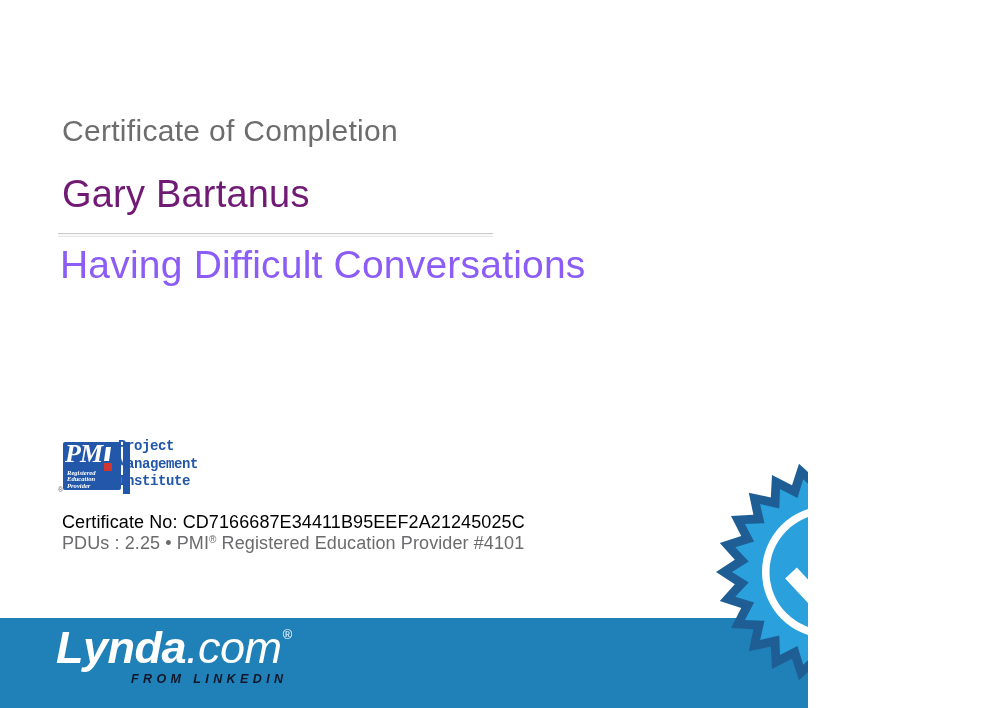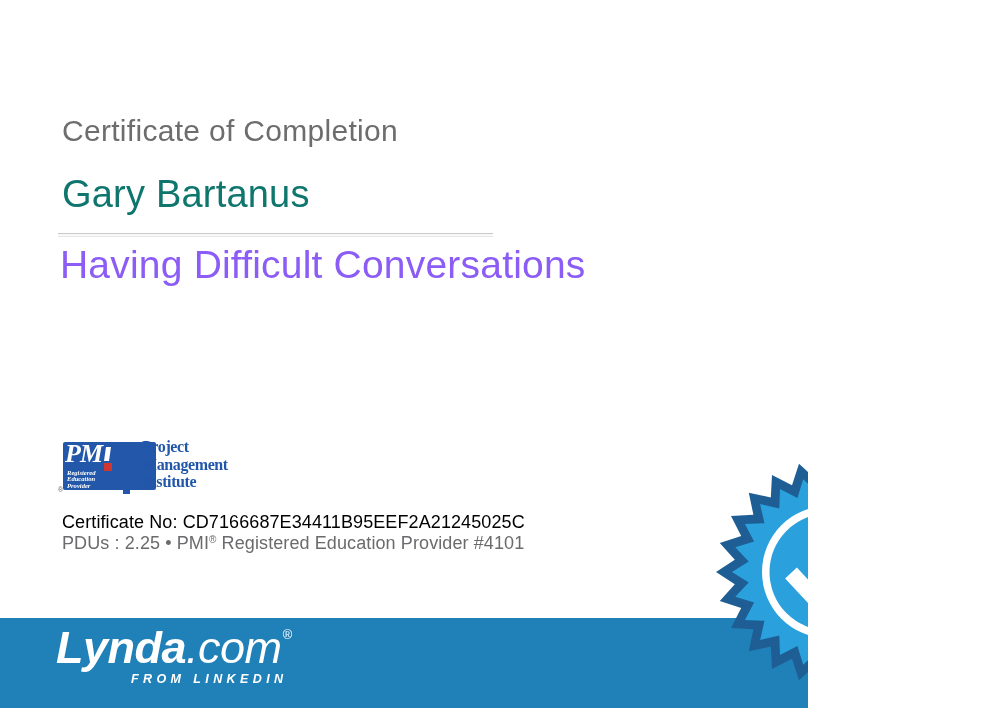--- a/index.html
+++ b/index.html
@@ -9,53 +9,53 @@
   }
   .heading{position:absolute;left:62px;top:114px;font-size:30px;color:#6d6d6d;letter-spacing:.3px;}
   .recipient{position:absolute;left:62px;top:173px;font-size:38px;color:#1f87c8;letter-spacing:.2px;}
   .divider{position:absolute;left:58px;top:233px;width:435px;height:2px;
     border-top:1px solid #c9c9c9;border-bottom:1px solid #e6e6e6;background:#f8f8f8;}
   .course-title{position:absolute;left:60px;top:243px;font-size:39px;color:#666666;letter-spacing:.2px;}
   .meta{position:absolute;left:62px;top:357px;font-size:17px;color:#535357;letter-spacing:.2px;}
 
   
   .pmi{position:absolute;left:58px;top:440px;width:240px;height:58px;}
-  .pmi-box{position:absolute;left:5px;top:2px;width:58px;height:48px;background:#2357a9;border-radius:2px;padding-left:35px;}
+  .pmi-box{position:absolute;left:5px;top:2px;width:58px;height:48px;background:#2357a9;border-radius:2px;}
   .pmi-letters{position:absolute;left:2px;top:-3px;font-family:"Liberation Serif",serif;
     font-style:italic;font-weight:700;font-size:26px;color:#ffffff;letter-spacing:-1px;}
   .pmi-excl{position:absolute;left:42px;top:5px;width:5px;height:14px;background:#ffffff;transform:skewX(-8deg);}
   .pmi-dot{position:absolute;left:41px;top:21px;width:8px;height:8px;background:#d2362f;}
   .pmi-rep{position:absolute;left:4px;top:28px;font-family:"Liberation Serif",serif;
     font-style:italic;font-weight:700;font-size:6.6px;line-height:6.4px;color:#ffffff;}
   .pmi-reg{position:absolute;left:0;top:46px;font-size:7px;color:#666;}
   .pmi-bar{position:absolute;left:65px;top:2px;width:7px;height:52px;background:#2357a9;}
-  .pmi-org{position:absolute;left:84px;top:-2px;font-family:Liberation Serif, serif;
-    font-weight:700;font-size:16px;line-height:17.5px;color:#2156ab;letter-spacing:-.4px;white-space:nowrap;}
+  .pmi-org{position:absolute;left:60px;top:-2px;font-family:Liberation Mono, monospace;
+    font-weight:700;font-size:14px;line-height:17.5px;color:#2156ab;letter-spacing:-.4px;white-space:nowrap;}
 
   .cert-no{position:absolute;left:62px;top:512px;font-size:18px;color:#000000;letter-spacing:.1px;}
   .pdus{position:absolute;left:62px;top:533px;font-size:18px;color:#6b6b6e;letter-spacing:.1px;}
   .sup{font-size:10px;vertical-align:6px;}
 
   .seal{position:absolute;left:708px;top:452px;width:240px;height:240px;z-index:2;}
 
   .footer{position:absolute;left:0;top:618px;width:1000px;height:90px;background:#2080b8;z-index:1;}
   .brand{position:absolute;left:56px;top:7px;color:#ffffff;font-size:45px;line-height:45px;white-space:nowrap;}
   .brand .b1{font-weight:700;letter-spacing:-.5px;}
   .brand .b2{font-weight:400;letter-spacing:-.5px;}
   .brand .breg{font-size:13px;font-weight:400;position:relative;top:-24px;left:1px;}
-  .tagline{position:absolute;left:131px;top:54px;color:#ffffff;font-size:12.5px;font-weight:700;letter-spacing:4.4px;}
+  .tagline{position:absolute;left:131px;top:54px;color:#0f172a;font-size:12.5px;font-weight:700;letter-spacing:4.4px;}
 </style>
 </head>
 <body>
 
 <div class="certificate">
 
   <div class="heading" style="color: rgb(109, 109, 109);">Certificate of Completion</div>
 
-  <div class="recipient" style="color: #0f766e;">Gary Bartanus</div>
+  <div class="recipient" style="color: #701a75;">Gary Bartanus</div>
 
   <div class="divider"></div>
 
   <div class="course-title" style="color: #8b5cf6;">Having Difficult Conversations</div>
 
 
   <div class="pmi">
     <div class="pmi-box" style="background: rgb(35, 87, 169);">
       <span class="pmi-letters">PM</span>
       <span class="pmi-excl"></span>

